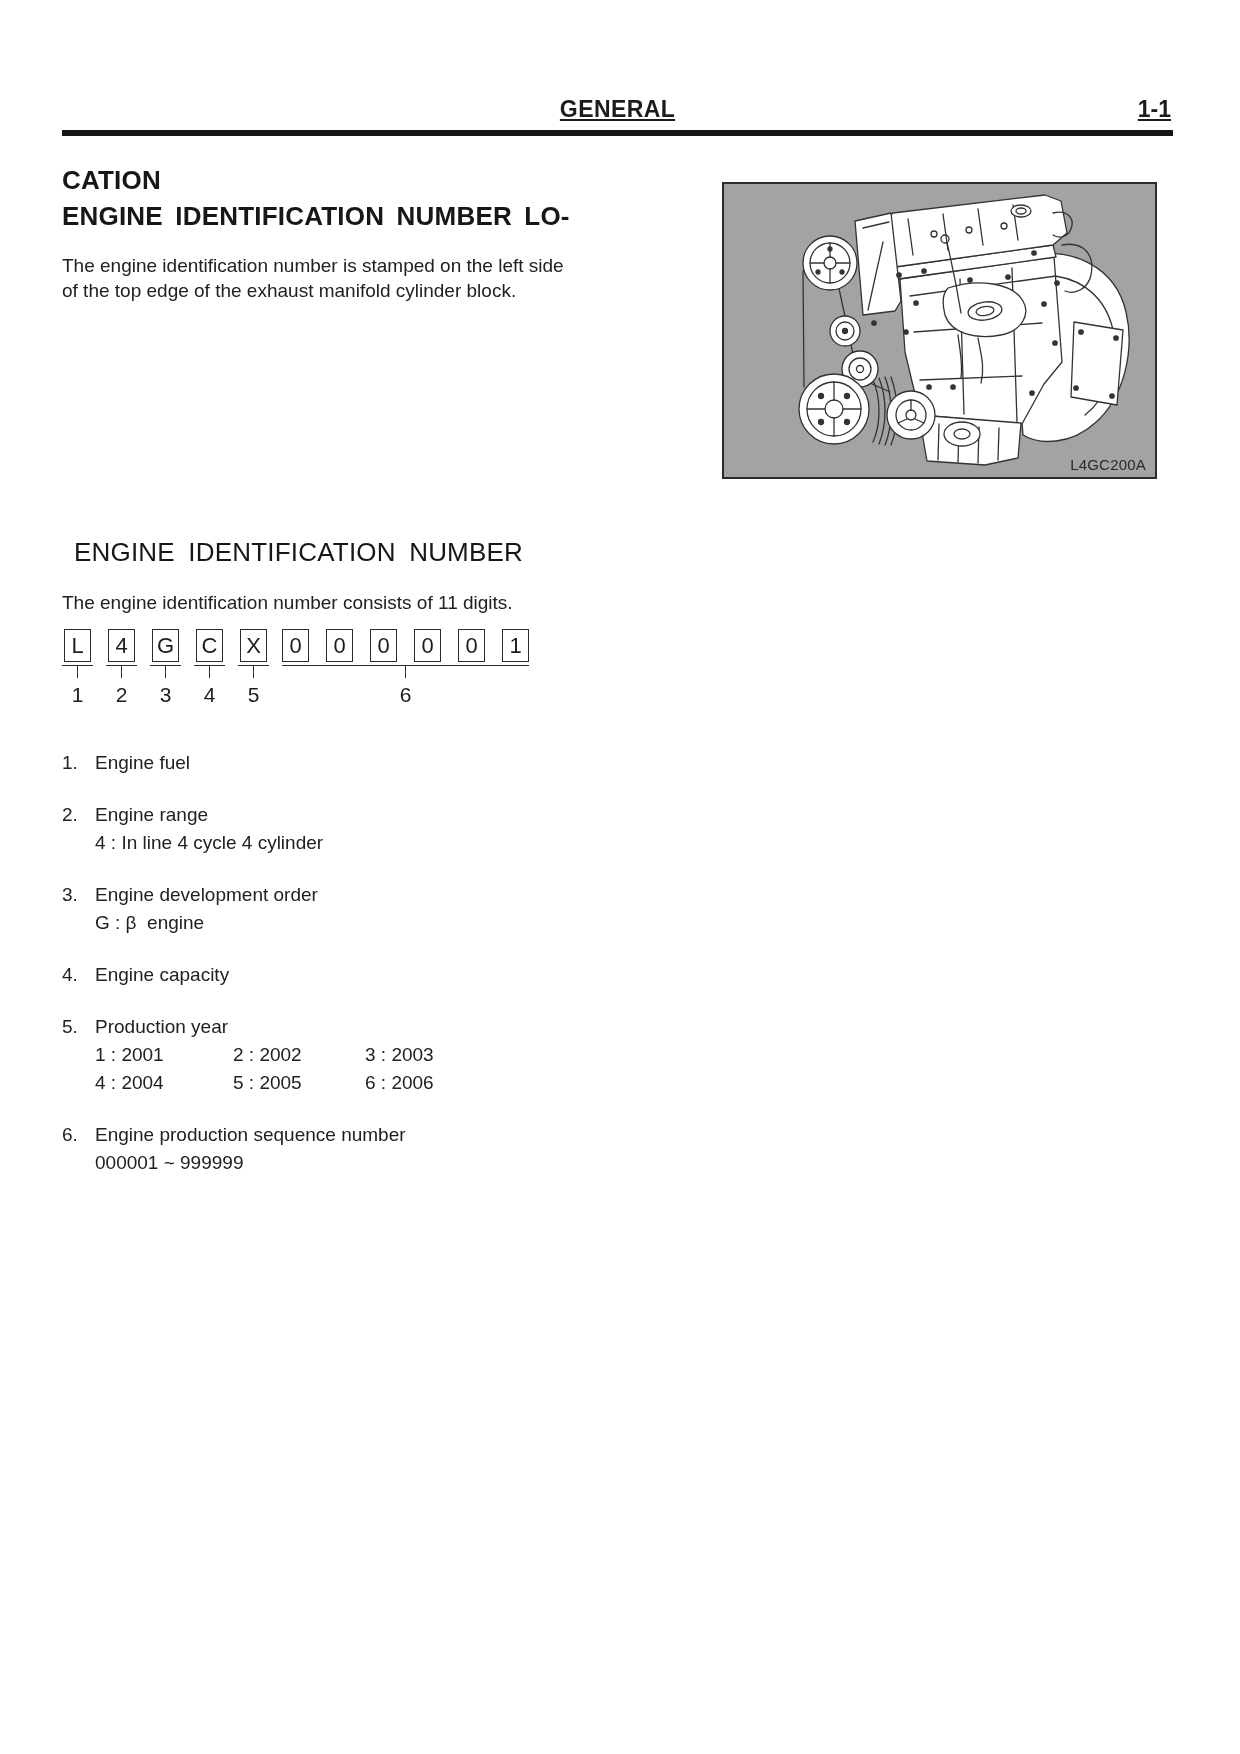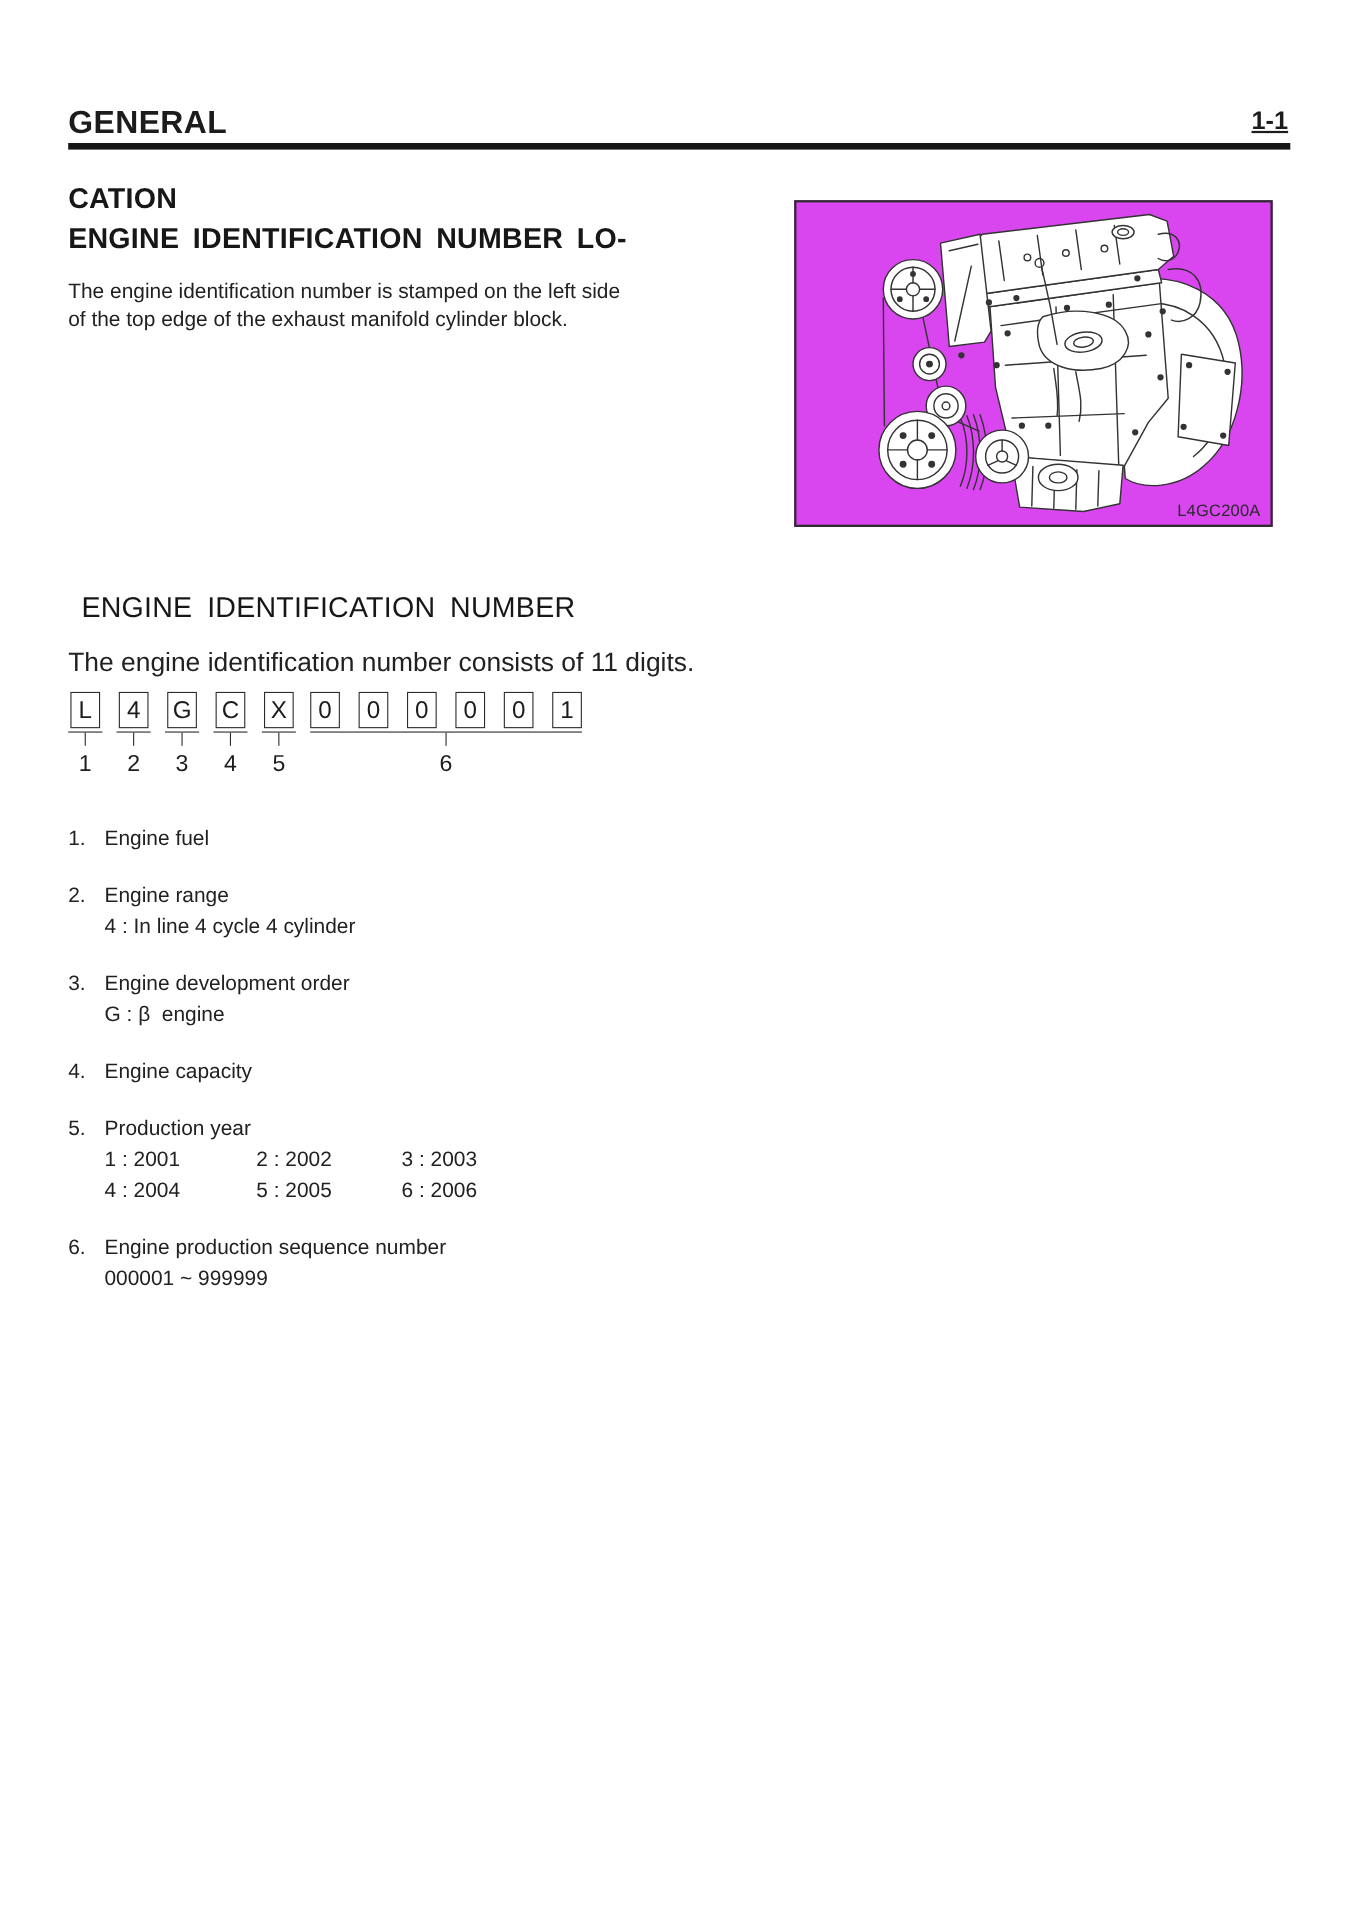--- a/index.html
+++ b/index.html
@@ -2,38 +2,38 @@
 <html><head>
 <meta charset="utf-8">
 <style>
   html,body{margin:0;padding:0;background:#ffffff;}
   body{width:1240px;height:1754px;font-family:"Liberation Sans","DejaVu Sans",sans-serif;color:#1c1c1c;}
   .page{position:relative;width:1240px;height:1754px;overflow:hidden;background:#fff;}
   .content{padding:0 67px 0 62px;}
 
   
   .hdr{position:relative;margin-top:96px;height:27px;}
-  .hdr-title{position:absolute;left:0;right:0;top:0;text-align:left;font-size:29px;font-weight:bold;letter-spacing:.4px;}
+  .hdr-title{position:absolute;left:0;right:0;top:0;text-align:center;font-size:23px;font-weight:bold;letter-spacing:.4px;text-decoration:underline;}
   .hdr-page{position:absolute;right:2px;top:0;font-size:23px;font-weight:bold;text-decoration:underline;}
   .rule{margin-top:7px;height:6px;background:#161616;}
 
   
   .sec1{display:flex;align-items:flex-start;margin-top:26px;}
   .sec1-left{width:520px;}
   .h-title{margin:0;font-size:26px;line-height:36px;font-weight:bold;letter-spacing:.2px;word-spacing:5px;color:#171717;}
   .para{margin-top:19px;font-size:19px;line-height:25px;color:#212121;width:515px;}
 
   .figure{margin-left:auto;margin-right:16px;margin-top:20px;position:relative;width:435px;height:297px;
-          border:2px solid #2b2b2b;box-sizing:border-box;background:#d946ef;}
+          border:2px solid #2b2b2b;box-sizing:border-box;background:#a3a3a3;}
   .figure svg{position:absolute;left:0;top:0;width:100%;height:100%;}
   .fig-code{position:absolute;right:9px;bottom:4px;font-size:15px;color:#2a2a2a;letter-spacing:.2px;}
 
   
   .h2-title{margin:58px 0 0 12px;font-size:26px;line-height:30px;font-weight:normal;letter-spacing:.2px;word-spacing:6px;color:#171717;}
-  .para2{margin-top:22px;font-size:24px;line-height:28px;color:#212121;}
+  .para2{margin-top:22px;font-size:19px;line-height:28px;color:#212121;}
 
   
   .digits-row{margin-top:12px;display:flex;gap:13px;align-items:flex-start;}
   .slot{width:31px;display:flex;flex-direction:column;align-items:center;}
   .dbox{width:27px;height:33px;border:1.7px solid #2b2b2b;box-sizing:border-box;background:#fff;
         display:flex;align-items:center;justify-content:center;font-size:22px;color:#1c1c1c;}
   .uline{width:100%;height:0;border-top:1.7px solid #2b2b2b;margin-top:3px;}
   .tick{width:1.7px;height:12px;background:#2b2b2b;}
   .plabel{margin-top:5px;font-size:21px;color:#1c1c1c;}
   .dgroup{display:flex;flex-direction:column;align-items:center;}

